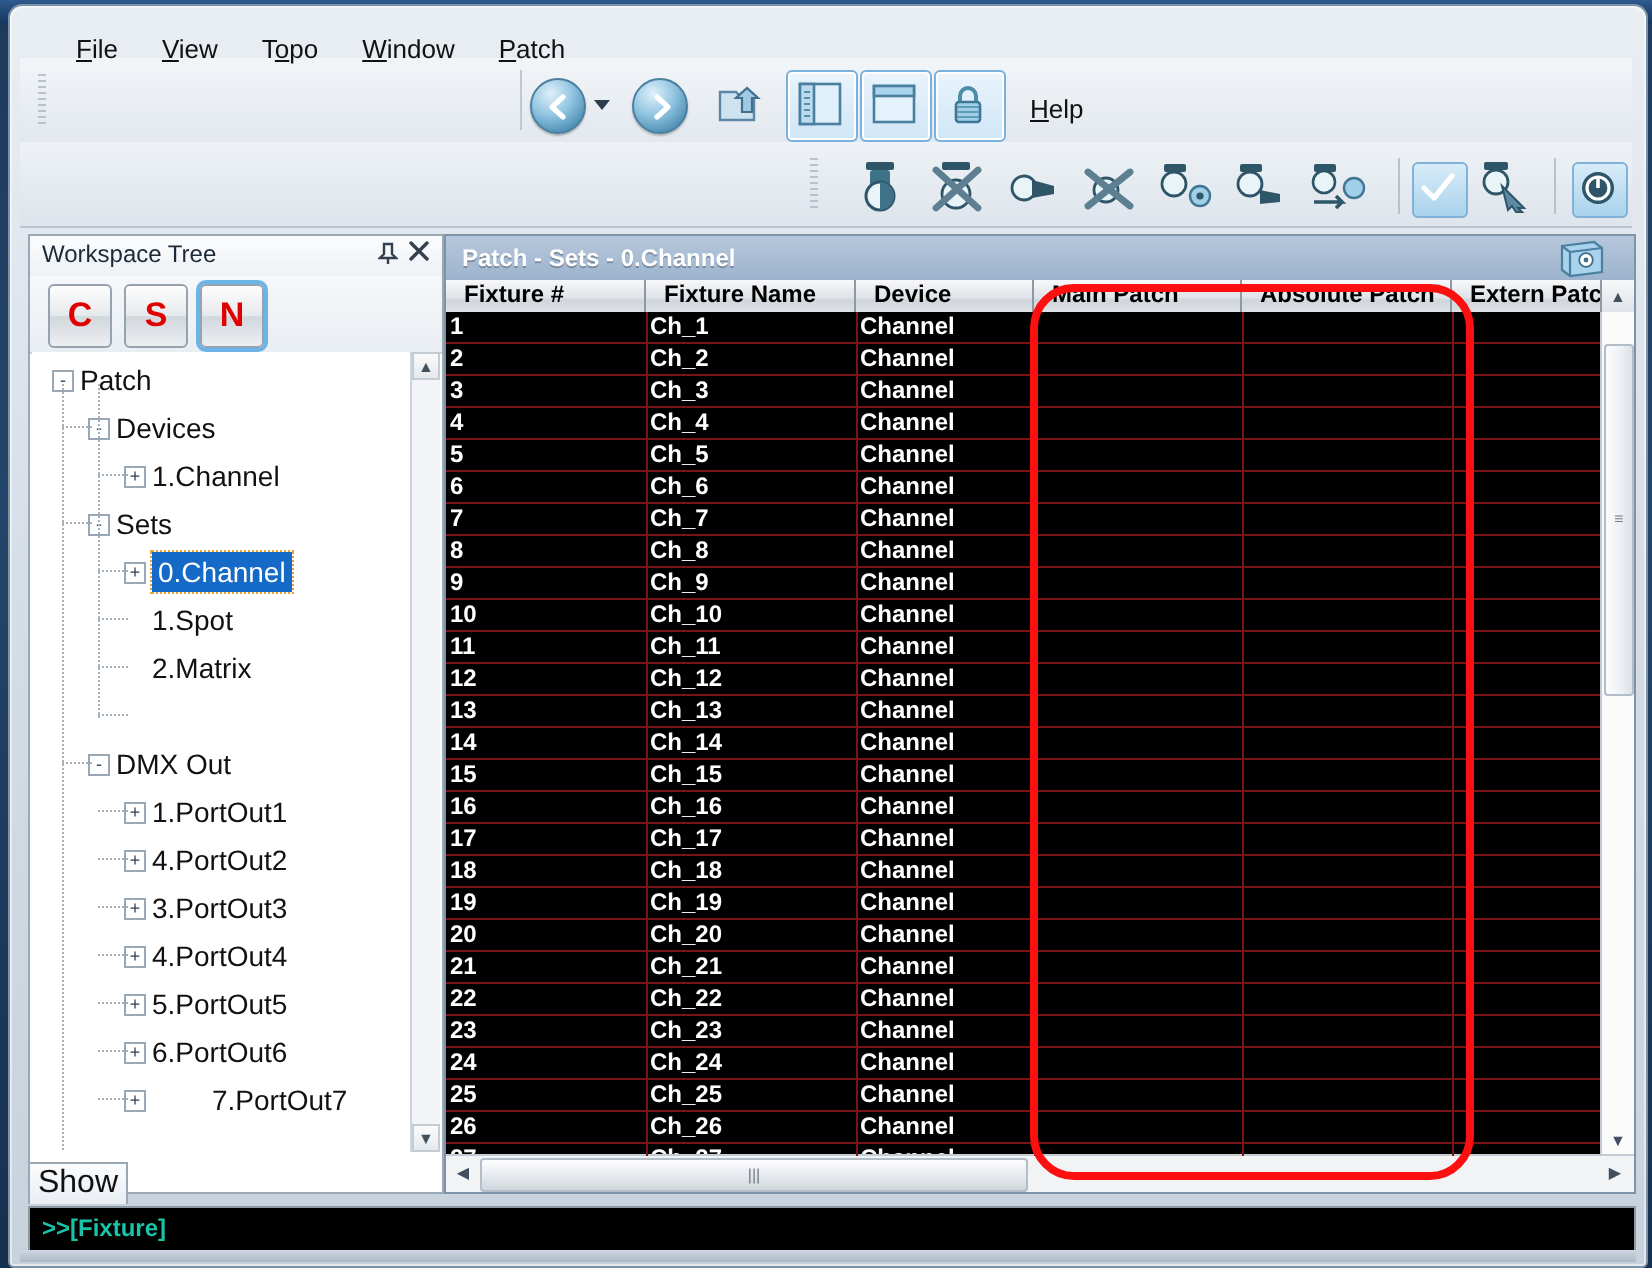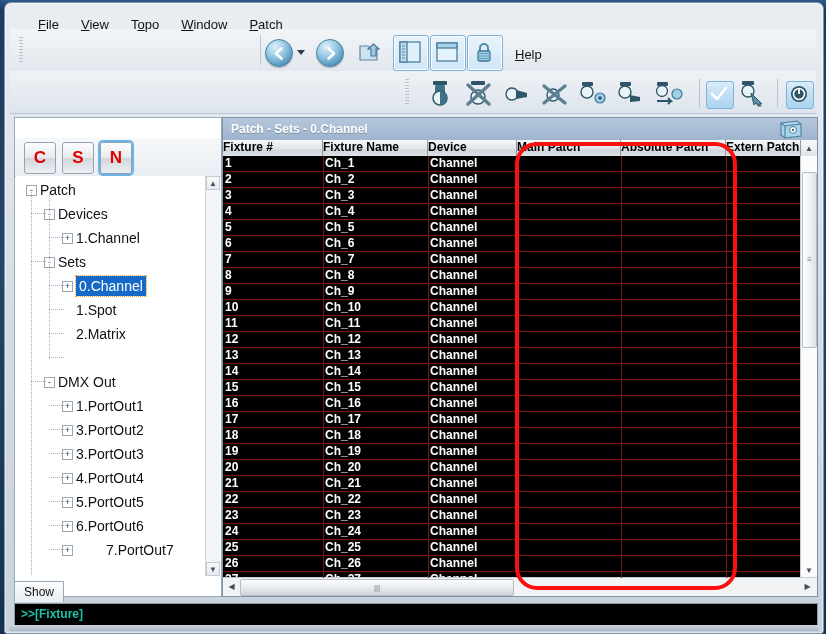--- a/index.html
+++ b/index.html
@@ -126,36 +126,36 @@
     padding:0 3px;font-size:14px;}
   #tree-vsb{position:absolute;right:1px;top:58px;width:14px;height:400px;
     background:#f2f4f7;border-left:1px solid #ccd4dc;}
   .sb-arrow{position:absolute;left:0;width:14px;height:14px;
     background:linear-gradient(180deg,#fafbfc,#e4e9ee);border:1px solid #c3ccd5;
     box-sizing:border-box;display:flex;align-items:center;justify-content:center;
     font-size:8px;color:#41505f;}
   #show-tab{position:absolute;left:9px;top:578px;width:48px;height:20px;
     background:linear-gradient(180deg,#fbfcfd,#e9eef3);border:1px solid #9aa8b6;
     border-bottom:none;display:flex;align-items:center;justify-content:center;
-    font-size:12px;color:#111;}
+    font-size:16px;color:#111;}
 
   
   #table-panel{position:absolute;left:217px;top:114px;width:594px;height:478px;
     border:1px solid #7f93a8;background:#000;}
   #tbl-caption{position:absolute;left:0;top:0;width:594px;height:22px;
     background:linear-gradient(180deg,#b5c7dc,#9db4cd);border-bottom:1px solid #7e94ad;}
   #tbl-caption-text{position:absolute;left:8px;top:4px;font-size:12px;font-weight:bold;
     color:#fff;text-shadow:0 1px 0 rgba(0,0,0,.25);}
   #book-icon{position:absolute;right:12px;top:1px;width:28px;height:20px;}
 
   #thead{position:absolute;left:0;top:22px;width:578px;height:16px;}
   .th{position:absolute;top:0;height:21px;box-sizing:border-box;
     background:linear-gradient(180deg,#f7f8f9 0%,#dfe3e7 45%,#cfd5db 50%,#e8ebee 100%);
     border-right:1px solid #8e99a4;border-bottom:1px solid #8e99a4;
-    font-size:12px;font-weight:bold;color:#000;padding-left:0;line-height:15px;
+    font-size:12px;font-weight:bold;color:#000;padding-left:9px;line-height:15px;
     white-space:nowrap;overflow:hidden;}
   #hdr-corner{position:absolute;left:578px;top:22px;width:16px;height:16px;
     background:linear-gradient(180deg,#f7f8f9,#dfe3e7);
     border-bottom:1px solid #8e99a4;
     display:flex;align-items:center;justify-content:center;font-size:8px;color:#41505f;}
 
   #tbody{position:absolute;left:0;top:38px;width:578px;height:422px;overflow:hidden;background:#000;}
   .trow{position:absolute;left:0;width:578px;height:16px;
     border-bottom:1px solid #7a1414;box-sizing:border-box;}
   .cell{position:absolute;top:0;height:15px;line-height:15px;
@@ -329,20 +329,33 @@
   <div id="sep4"></div>
   <div class="sq-btn" style="left:781px">
     <svg width="22" height="22" viewBox="0 0 22 22" style="margin:1px">
       <circle cx="11" cy="11" r="8" fill="#2e5568"></circle>
       <circle cx="11" cy="11" r="5.5" fill="none" stroke="#fff" stroke-width="1.6"></circle>
       <rect x="10.1" y="5" width="1.8" height="6" fill="#fff"></rect>
     </svg>
   </div>
 
   <div id="tree-panel">
+    <div id="tree-caption">
+      <div id="tree-title">Workspace Tree</div>
+      <div id="pin-icon">
+        <svg width="10" height="12" viewBox="0 0 10 12">
+            <path d="M3 1 h4 v5 l2 2 h-8 l2-2 z M5 8 v3" stroke="#33414f" stroke-width="1.2" fill="none"></path>
+          </svg>
+      </div>
+      <div id="close-panel-icon">
+        <svg width="11" height="11" viewBox="0 0 11 11">
+            <path d="M1.5 1.5 L9.5 9.5 M9.5 1.5 L1.5 9.5" stroke="#33414f" stroke-width="1.7" stroke-linecap="round"></path>
+          </svg>
+      </div>
+    </div>
 
     <div id="csn-bar">
       <div class="csn" id="csn-c">C</div>
       <div class="csn" id="csn-s">S</div>
       <div class="csn" id="csn-n">N</div>
     </div>
 
     <div id="tree-body">
         <div class="tbox" style="left: 10px; top: 9px;">-</div>
         <div class="tnode" style="left: 24px; top: 2px;">Patch</div>
@@ -364,21 +377,21 @@
         <div class="tnode" style="left: 60px; top: 146px;">2.Matrix</div>
         <div class="doth" style="left: 33px; width: 15px; top: 181px;"></div>
         <div class="tbox" style="left: 28px; top: 201px;">-</div>
         <div class="doth" style="left: 15px; width: 15px; top: 205px;"></div>
         <div class="tnode" style="left: 42px; top: 194px;">DMX Out</div>
         <div class="tbox" style="left: 46px; top: 225px;">+</div>
         <div class="doth" style="left: 33px; width: 15px; top: 229px;"></div>
         <div class="tnode" style="left: 60px; top: 218px;">1.PortOut1</div>
         <div class="tbox" style="left: 46px; top: 249px;">+</div>
         <div class="doth" style="left: 33px; width: 15px; top: 253px;"></div>
-        <div class="tnode" style="left: 60px; top: 242px;">3.PortOut2</div>
+        <div class="tnode" style="left: 60px; top: 242px;">4.PortOut2</div>
         <div class="tbox" style="left: 46px; top: 273px;">+</div>
         <div class="doth" style="left: 33px; width: 15px; top: 277px;"></div>
         <div class="tnode" style="left: 60px; top: 266px;">3.PortOut3</div>
         <div class="tbox" style="left: 46px; top: 297px;">+</div>
         <div class="doth" style="left: 33px; width: 15px; top: 301px;"></div>
         <div class="tnode" style="left: 60px; top: 290px;">4.PortOut4</div>
         <div class="tbox" style="left: 46px; top: 321px;">+</div>
         <div class="doth" style="left: 33px; width: 15px; top: 325px;"></div>
         <div class="tnode" style="left: 60px; top: 314px;">5.PortOut5</div>
         <div class="tbox" style="left: 46px; top: 345px;">+</div>

